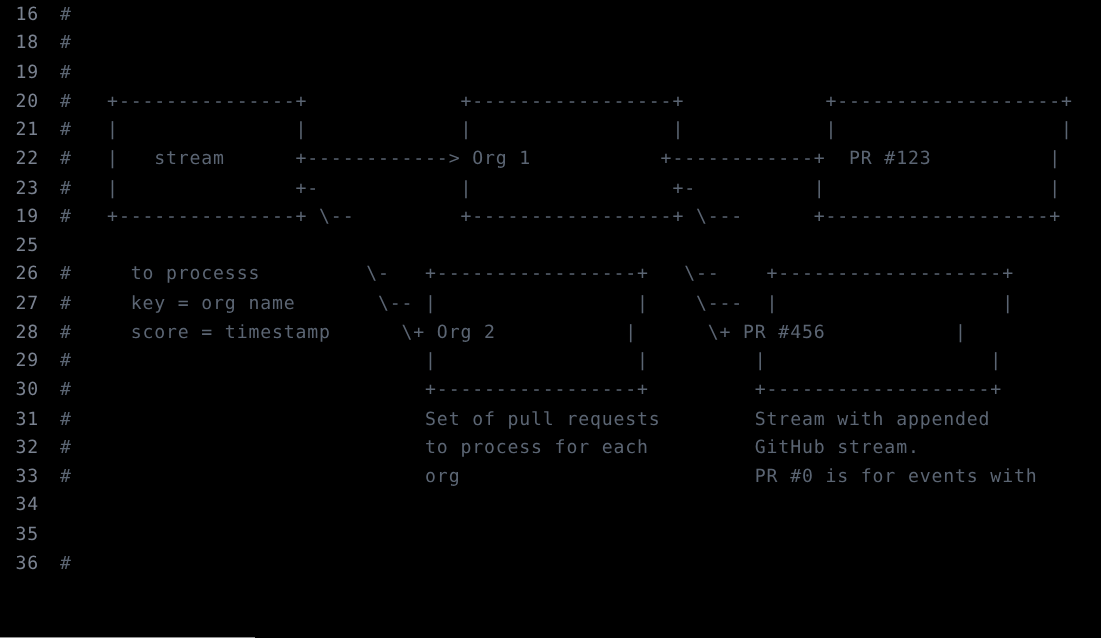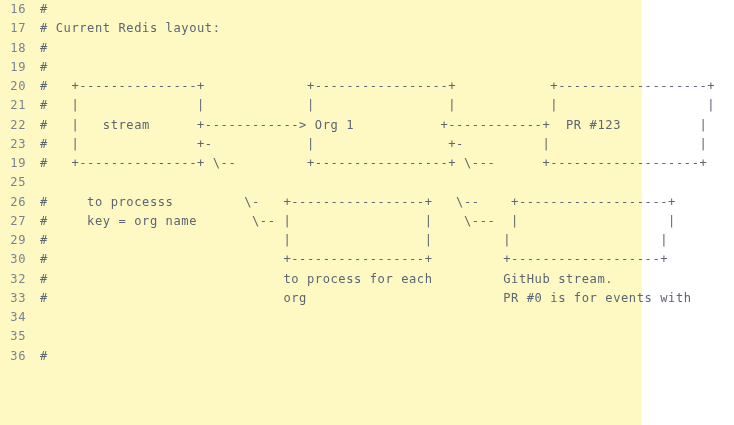--- a/index.html
+++ b/index.html
@@ -8,23 +8,23 @@
     background: #ffffff;
   }
   body {
     width: 734px;
     height: 425px;
     overflow: hidden;
     font-family: "DejaVu Sans Mono", "Liberation Mono", monospace;
   }
   .editor {
     position: relative;
-    width: 642px;
+    width: 734px;
     height: 425px;
-    background: #fef9c3;
+    background: #000000;
   }
   .code-lines {
     position: absolute;
     top: 0;
     left: 0;
     right: 0;
     bottom: 0;
     display: block;
   }
   .code-line {
@@ -52,32 +52,33 @@
     white-space: pre;
     font-family: "DejaVu Sans Mono", "Liberation Mono", monospace;
   }
 </style>
 </head>
 <body>
 
 <div class="editor">
   <div class="code-lines" id="code-lines">
       <div class="code-line"><div class="gutter">16</div><div class="line-content">#</div></div>
-      <div class="code-line"><div class="gutter">17</div><div class="line-content"># Current Redis layout:</div></div>
       <div class="code-line"><div class="gutter">18</div><div class="line-content">#</div></div>
       <div class="code-line"><div class="gutter">19</div><div class="line-content">#</div></div>
       <div class="code-line"><div class="gutter">20</div><div class="line-content">#   +---------------+             +-----------------+            +-------------------+</div></div>
       <div class="code-line"><div class="gutter">21</div><div class="line-content">#   |               |             |                 |            |                   |</div></div>
       <div class="code-line"><div class="gutter">22</div><div class="line-content">#   |   stream      +------------&gt; Org 1           +------------+  PR #123          |</div></div>
       <div class="code-line"><div class="gutter">23</div><div class="line-content">#   |               +-            |                 +-          |                   |</div></div>
       <div class="code-line"><div class="gutter">19</div><div class="line-content">#   +---------------+ \--         +-----------------+ \---      +-------------------+</div></div>
       <div class="code-line"><div class="gutter">25</div></div>
       <div class="code-line"><div class="gutter">26</div><div class="line-content">#     to processs         \-   +-----------------+   \--    +-------------------+</div></div>
       <div class="code-line"><div class="gutter">27</div><div class="line-content">#     key = org name       \-- |                 |    \---  |                   |</div></div>
+      <div class="code-line"><div class="gutter">28</div><div class="line-content">#     score = timestamp      \+ Org 2           |      \+ PR #456           |</div></div>
       <div class="code-line"><div class="gutter">29</div><div class="line-content">#                              |                 |         |                   |</div></div>
       <div class="code-line"><div class="gutter">30</div><div class="line-content">#                              +-----------------+         +-------------------+</div></div>
+      <div class="code-line"><div class="gutter">31</div><div class="line-content">#                              Set of pull requests        Stream with appended</div></div>
       <div class="code-line"><div class="gutter">32</div><div class="line-content">#                              to process for each         GitHub stream.</div></div>
       <div class="code-line"><div class="gutter">33</div><div class="line-content">#                              org                         PR #0 is for events with</div></div>
       <div class="code-line"><div class="gutter">34</div></div>
       <div class="code-line"><div class="gutter">35</div></div>
       <div class="code-line"><div class="gutter">36</div><div class="line-content">#</div></div>
     </div>
 </div>
 
 </body></html>

